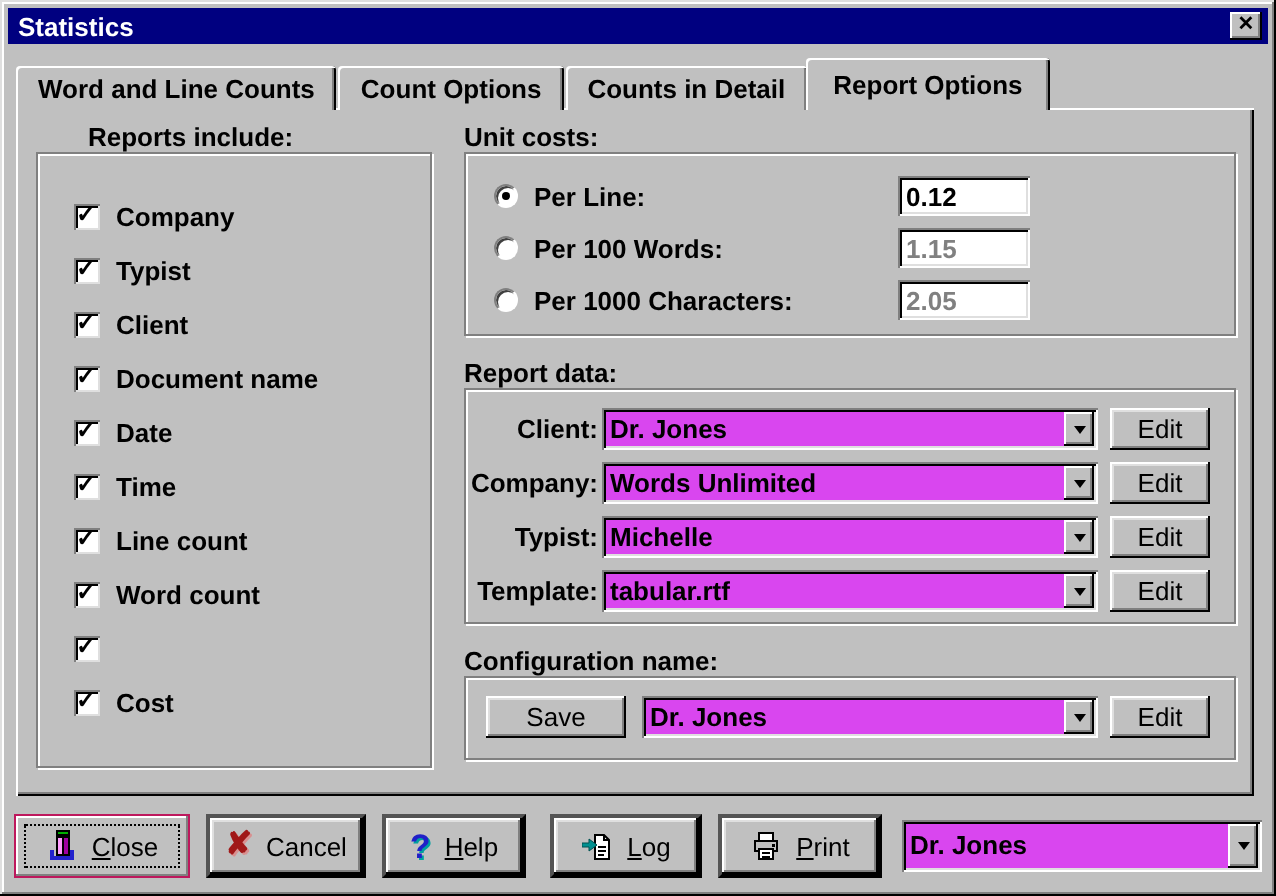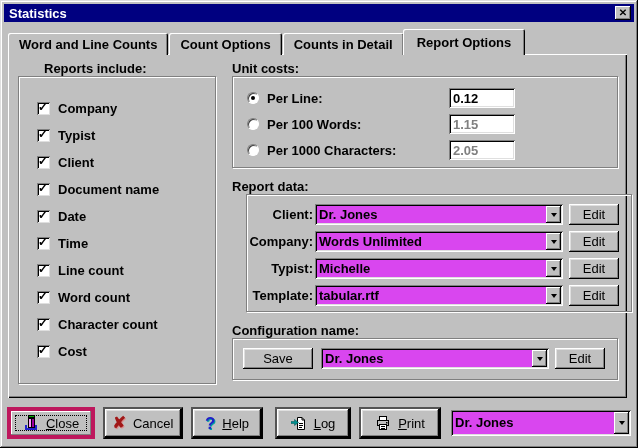--- a/index.html
+++ b/index.html
@@ -66,21 +66,21 @@
   
   .btn95 { position:absolute; background:#c0c0c0; border:none; font-family:"Liberation Sans",sans-serif; font-size:13px;
     color:#000; display:flex; align-items:center; justify-content:center; cursor:default;
     box-shadow: inset -1px -1px 0 #000, inset 1px 1px 0 #fff, inset -2px -2px 0 #808080, inset 2px 2px 0 #dfdfdf; }
 
   
   .toolbar { position:absolute; left:7px; top:407px; right:7px; height:33px; }
   .tbtn { position:absolute; top:0; height:32px; background:#c0c0c0; display:flex; align-items:center; justify-content:center;
     gap:7px; font-size:13px;
     box-shadow: inset -1px -1px 0 #000, inset 1px 1px 0 #fff, inset -2px -2px 0 #808080, inset 2px 2px 0 #dfdfdf; }
-  .tbtn.default { border:4px solid #be185d; box-shadow: inset -1px -1px 0 #808080, inset 1px 1px 0 #fff; }
+  .tbtn.default { border:1px solid #be185d; box-shadow: inset -1px -1px 0 #808080, inset 1px 1px 0 #fff; }
   .focus-rect { position:absolute; left:4px; top:4px; right:4px; bottom:4px; border:1px dotted #000; pointer-events:none; }
   .icon-x { color:#a01818; font-size:16px; font-weight:bold; line-height:1; text-shadow:1px 1px 0 #d89090; }
   .icon-q { color:#2020c8; font-size:17px; font-weight:bold; line-height:1; text-shadow:1px 1px 0 #00a0a0; }
   .bottom-combo { height:26px; top:3px; }
   .bottom-combo .combo-value { top:5px; }
 </style>
 </head>
 <body>
 
 <div class="window">
@@ -156,21 +156,20 @@
       <div class="cb-row" style="top:213px;">
         <span class="checkbox">
             <span class="check on">✓</span>
           </span>
         <span class="cb-label">Word count</span>
       </div>
       <div class="cb-row" style="top:240px;">
         <span class="checkbox">
             <span class="check on">✓</span>
           </span>
-        <span class="cb-label">Character count</span>
       </div>
       <div class="cb-row" style="top:267px;">
         <span class="checkbox">
             <span class="check on">✓</span>
           </span>
         <span class="cb-label">Cost</span>
       </div>
     </div>
 
     <div class="grouplabel" style="left:224px; top:7px;">Unit costs:</div>
@@ -188,21 +187,21 @@
       <div class="radio-row" style="top:65px;">
         <span class="radio"></span>
         <span class="radio-label">Per 1000 Characters:</span>
       </div>
       <input class="field" style="left: 216px; top: 11px;" value="0.12">
       <input class="field disabled" style="left: 216px; top: 37px;" value="1.15">
       <input class="field disabled" style="left: 216px; top: 63px;" value="2.05">
     </div>
 
     <div class="grouplabel" style="left:224px; top:125px;">Report data:</div>
-    <div class="groupbox" style="left:224px; top:140px; width:386px; height:118px;margin-left:14px;">
+    <div class="groupbox" style="left:224px; top:140px; width:386px; height:118px;">
       <div class="row-label" style="left:2px; top:12px; width:64px;">Client:</div>
       <div class="combo" style="left:68px; top:9px; width:248px;">
         <span class="combo-value">Dr. Jones</span>
         <span class="combo-btn">
             <span class="arrow-down"></span>
           </span>
       </div>
       <button class="btn95" style="left:322px; top:9px; width:50px; height:21px;">
           <span>Edit</span>
         </button>

